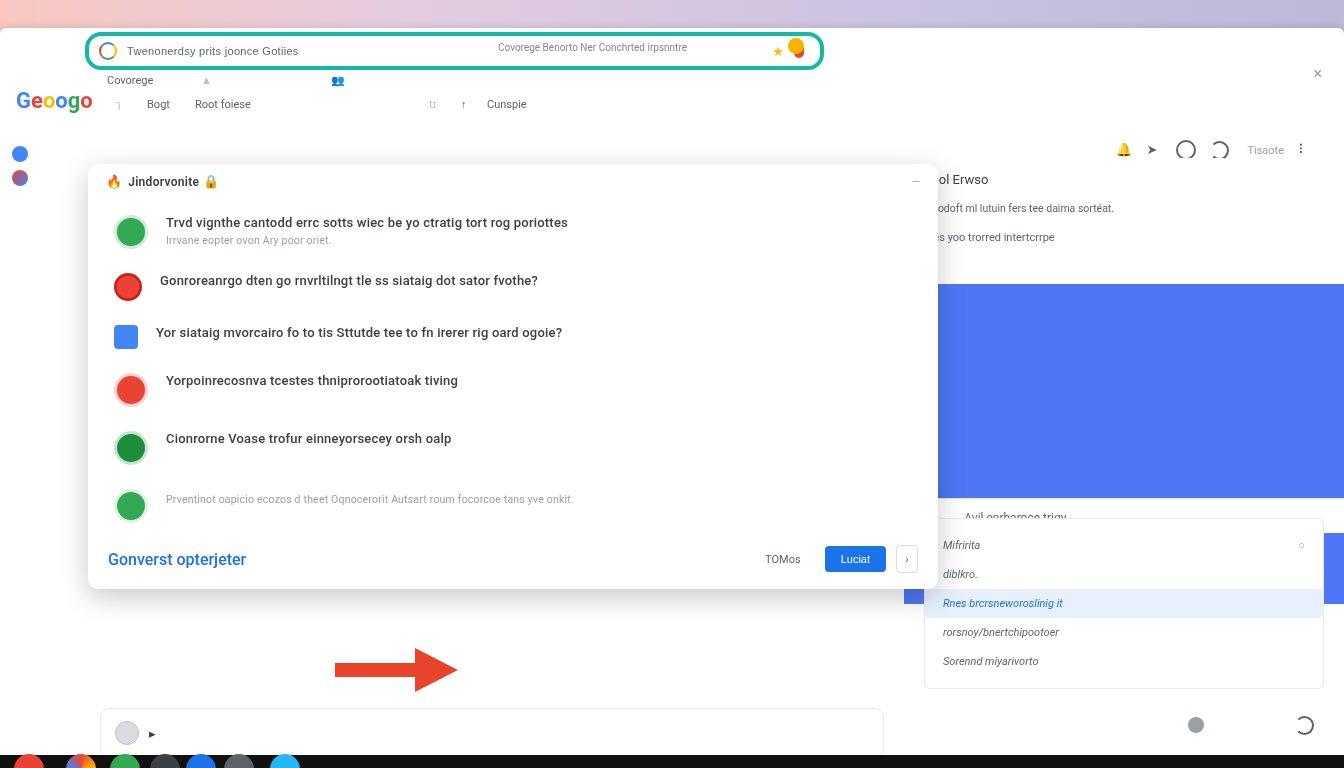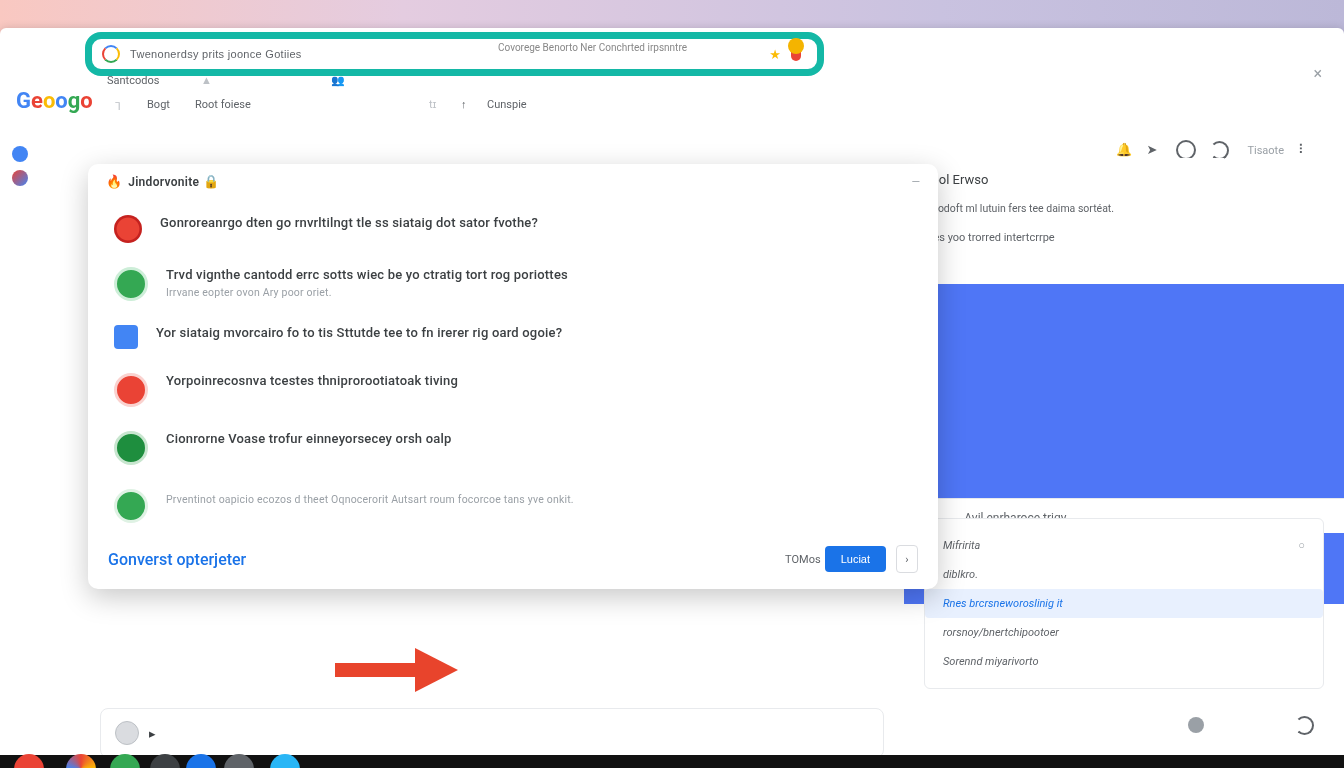--- a/index.html
+++ b/index.html
@@ -2,21 +2,21 @@
 <html><head>
 <meta charset="utf-8">
 <style>
   html,body{margin:0;padding:0;width:1344px;height:768px;overflow:hidden;font-family:-apple-system,BlinkMacSystemFont,'Segoe UI',Roboto,Arial,sans-serif;font-size:13px;color:#3c4043;background:linear-gradient(90deg,#f9c8c1 0%,#e4cce0 30%,#c9c2e0 70%,#bcb8d8 100%);}
   .window{position:absolute;left:0;top:28px;right:0;bottom:13px;background:#fff;border-top-left-radius:6px;border-top-right-radius:6px;box-shadow:0 0 8px rgba(0,0,0,.15);}
   
   .desktop-hint-left{position:absolute;left:30px;top:44px;font-size:9px;color:#8a6d6d;letter-spacing:.5px;}
   .win-close{position:absolute;right:22px;top:36px;font-size:16px;color:#9aa0a6;}
 
   
-  .omnibox-row{position:absolute;left:85px;top:4px;right:520px;height:30px;background:#fff;border:7px solid #14b8a6;border-radius:16px;display:flex;align-items:center;padding:0 10px;}
+  .omnibox-row{position:absolute;left:85px;top:4px;right:520px;height:30px;background:#fff;border:4px solid #14b8a6;border-radius:16px;display:flex;align-items:center;padding:0 10px;}
   .omnibox-row .g-ico{width:14px;height:14px;border:2px solid #ea4335;border-top-color:#4285f4;border-right-color:#fbbc05;border-bottom-color:#34a853;border-radius:50%;margin-right:8px;}
   .omnibox-row input{border:none;flex:1;font-size:11px;color:#5f6368;outline:none;letter-spacing:.3px;}
   .omnibox-row .mic{width:10px;height:14px;background:#ea4335;border-radius:5px;margin:0 6px;}
   .omnibox-row .star{color:#fbbc05;margin:0 4px;}
   .omnibox-suggest{position:absolute;left:498px;top:14px;font-size:10px;color:#888;}
   .omni-avatar{position:absolute;left:788px;top:10px;width:16px;height:16px;border-radius:50%;background:#f4b400;}
 
   
   .toolbar2{position:absolute;left:85px;top:40px;right:20px;height:60px;}
   .toolbar2 .label{position:absolute;font-size:11px;color:#5f6368;}
@@ -60,21 +60,21 @@
   .row .s{font-size:10.5px;color:#9aa0a6;margin-top:4px;letter-spacing:.2px;}
   .c-red{background:radial-gradient(circle at 50% 50%,#ea4335 55%,#c5221f 60%);} 
   .c-green{background:#34a853;border:3px solid #cdeed8;}
   .c-blue{background:#4285f4;border-radius:4px!important;width:24px!important;height:24px!important;}
   .c-red2{background:#ea4335;border:3px solid #fad2cf;}
   .c-green2{background:#1e8e3e;border:3px solid #c8e6cf;}
   .c-green3{background:#34a853;border:3px solid #dff2e4;}
   .modal-foot{display:flex;align-items:center;padding:10px 20px 16px;}
   .modal-foot .link{color:#1a73e8;font-size:16px;font-weight:500;}
   .modal-foot .spacer{flex:1;}
-  .modal-foot .tonal{font-size:11px;color:#5f6368;margin-right:4px;}
+  .modal-foot .tonal{font-size:11px;color:#5f6368;margin-right:24px;}
   .modal-foot .primary{background:#1a73e8;color:#fff;border:none;border-radius:4px;font-size:11px;padding:7px 16px;}
   .modal-foot .chev{width:20px;height:26px;border:1px solid #dadce0;border-radius:4px;margin-left:10px;display:flex;align-items:center;justify-content:center;color:#5f6368;font-size:11px;}
 
   
   .arrow{position:absolute;left:330px;top:612px;width:130px;height:60px;}
   .arrow svg{width:100%;height:100%;}
 
   
   .chat-box{position:absolute;left:100px;right:460px;top:680px;height:48px;border:1px solid #e8eaed;border-radius:8px;display:flex;align-items:center;padding:0 14px;background:#fff;}
   .chat-box .ava{width:22px;height:22px;border-radius:50%;background:#dadce0;border:1px solid #bdc1c6;margin-right:10px;}
@@ -98,21 +98,21 @@
   <div class="omnibox-row">
     <span class="g-ico"></span>
     <input value="Twenonerdsy prits joonce Gotiies" style="">
     <span class="star">★</span>
     <span class="mic"></span>
   </div>
   <span class="omnibox-suggest">Covorege Benorto Ner Conchrted irpsnntre</span>
   <span class="omni-avatar"></span>
 
   <div class="toolbar2">
-    <span class="label" style="left:22px;top:6px">Santcodos</span>
+    <span class="label" style="left:22px;top:6px">Covorege</span>
     <span class="label" style="left:116px;top:6px;color:#bdc1c6">▲</span>
     <span class="label" style="left:246px;top:6px">👥</span>
     <span class="label" style="left:30px;top:30px;color:#bdc1c6">Ꞁ</span>
     <span class="label" style="left:62px;top:30px">Bogt</span>
     <span class="label" style="left:110px;top:30px">Root foiese</span>
     <span class="label" style="left:344px;top:30px;color:#bdc1c6">tɪ</span>
     <span class="label" style="left:376px;top:30px;color:#5f6368">↑</span>
     <span class="label" style="left:402px;top:30px">Cunspie</span>
   </div>
 
@@ -162,30 +162,30 @@
 
   <div class="modal">
     <div class="modal-head">
       <span class="fire">🔥</span>
       <span class="title">Jindorvonite</span>
       <span style="margin-left:4px">🔒</span>
       <span class="mini">—</span>
     </div>
     <div class="modal-body">
       <div class="row">
-        <div class="ico c-red"></div>
-        <div class="txt">
-            <div class="h">Gonroreanrgo dten go rnvrltilngt tle ss siataig dot sator fvothe?</div>
-          </div>
-      </div>
-      <div class="row">
         <div class="ico c-green"></div>
         <div class="txt">
             <div class="h">Trvd vignthe cantodd errc sotts wiec be yo ctratig tort rog poriottes</div>
             <div class="s">Irrvane eopter ovon Ary poor oriet.</div>
+          </div>
+      </div>
+      <div class="row">
+        <div class="ico c-red"></div>
+        <div class="txt">
+            <div class="h">Gonroreanrgo dten go rnvrltilngt tle ss siataig dot sator fvothe?</div>
           </div>
       </div>
       <div class="row">
         <div class="ico c-blue"></div>
         <div class="txt">
             <div class="h">Yor siataig mvorcairo fo to tis Sttutde tee to fn irerer rig oard ogoie?</div>
           </div>
       </div>
       <div class="row">
         <div class="ico c-red2"></div>

